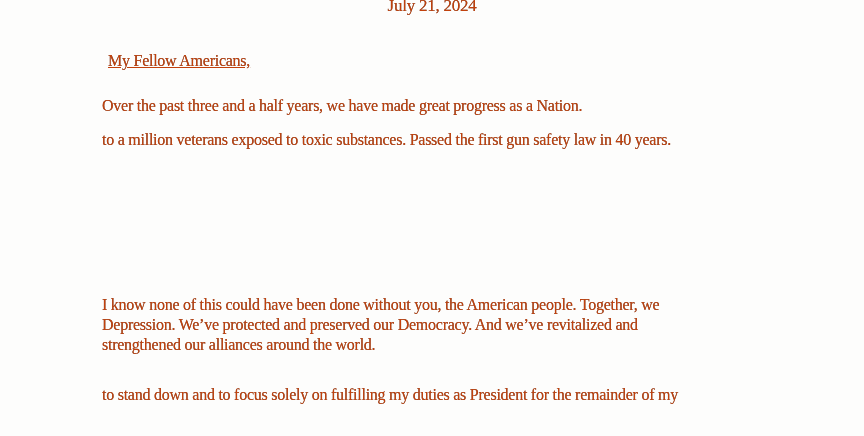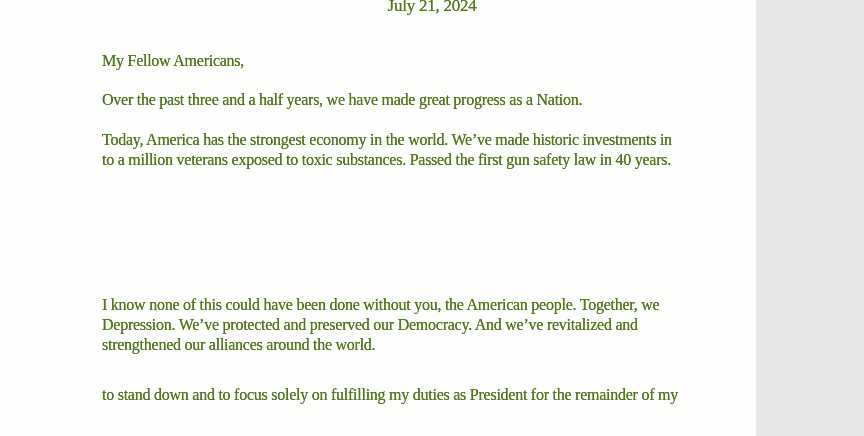--- a/index.html
+++ b/index.html
@@ -2,27 +2,27 @@
 <html><head>
 <meta charset="utf-8">
 <style>
   html, body {
     margin: 0;
     padding: 0;
     background: #e8e8e6;
   }
   .page {
     position: relative;
-    width: 756px;
+    width: 864px;
     height: 436px;
     background: #fdfdfc;
     overflow: hidden;
     font-family: "Liberation Serif", "DejaVu Serif", serif;
     font-size: 16px;
-    color: #4d7c0f;
+    color: #c2410c;
     letter-spacing: -0.25px;
     text-shadow: 0 0 0.5px rgba(45,45,45,0.75);
   }
   .scan-soften {
     position: absolute;
     inset: 0;
     filter: blur(0.25px);
   }
   .date {
     position: absolute;
@@ -30,27 +30,28 @@
     left: 0;
     width: 864px;
     text-align: center;
     font-size: 17px;
     line-height: 20px;
     white-space: pre;
   }
   .salutation {
     position: absolute;
     top: 51px;
-    left: 102px;
+    left: 108px;
     line-height: 20px;
     white-space: pre;
+    text-decoration: underline;
   }
   .letter-body { position: absolute; inset: 0; }
   .paragraph { position: absolute; left: 102px; }
-  .p0 { top: 90px; }
+  .p0 { top: 96px; }
   .p1 { top: 130px; }
   .p2 { top: 295px; }
   .p3 { top: 385px; }
   .line {
     height: 20px;
     line-height: 20px;
     white-space: pre;
   }
 </style>
 </head>
@@ -58,21 +59,20 @@
 
 <div class="page">
   <div class="scan-soften">
     <div class="date">July 21, 2024</div>
     <div class="salutation">My Fellow Americans,</div>
     <div class="letter-body">
         <div class="paragraph p0">
           <div class="line">Over the past three and a half years, we have made great progress as a Nation.</div>
         </div>
         <div class="paragraph p1">
-          <div class="line">Today, America has the strongest economy in the world. We’ve made historic investments in</div>
           <div class="line">to a million veterans exposed to toxic substances. Passed the first gun safety law in 40 years.</div>
         </div>
         <div class="paragraph p2">
           <div class="line">I know none of this could have been done without you, the American people. Together, we</div>
           <div class="line">Depression. We’ve protected and preserved our Democracy. And we’ve revitalized and</div>
           <div class="line">strengthened our alliances around the world.</div>
         </div>
         <div class="paragraph p3">
           <div class="line">to stand down and to focus solely on fulfilling my duties as President for the remainder of my</div>
         </div>

